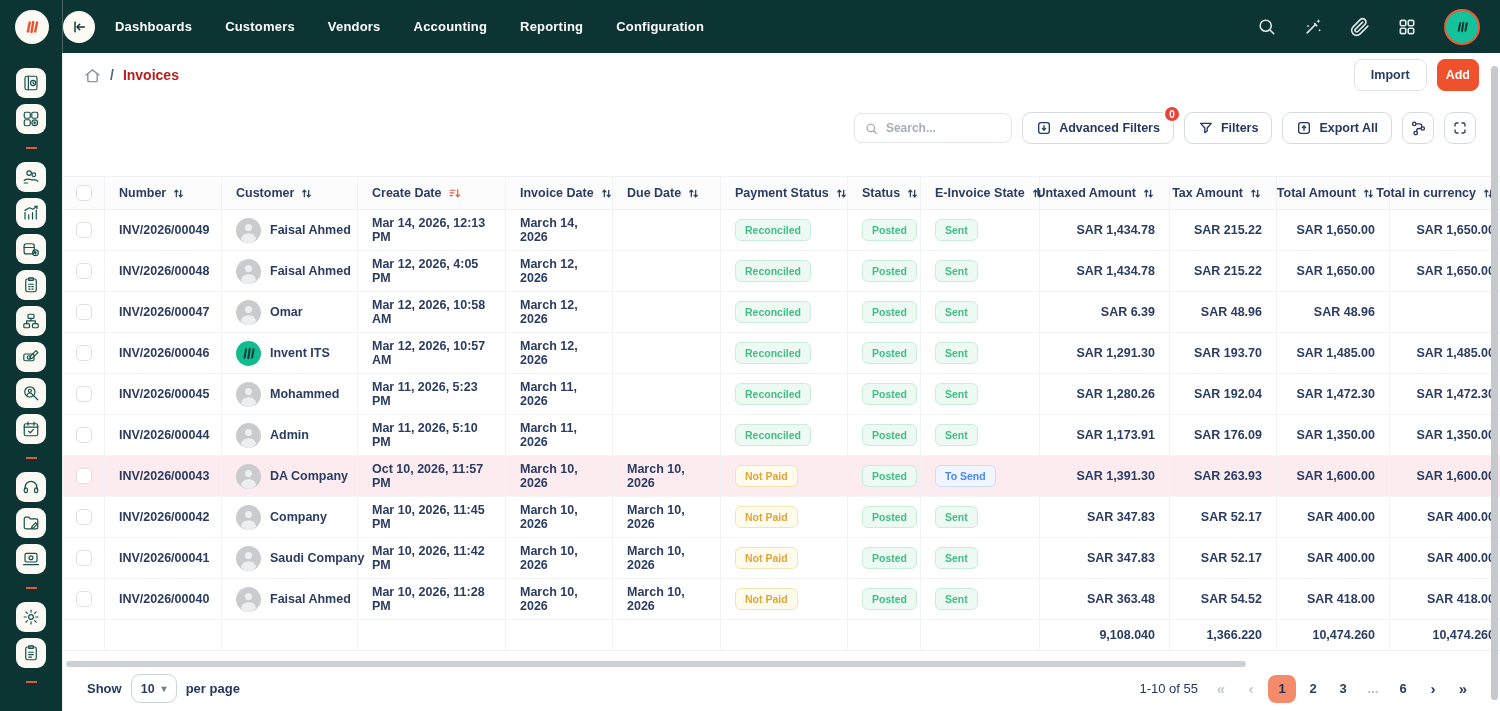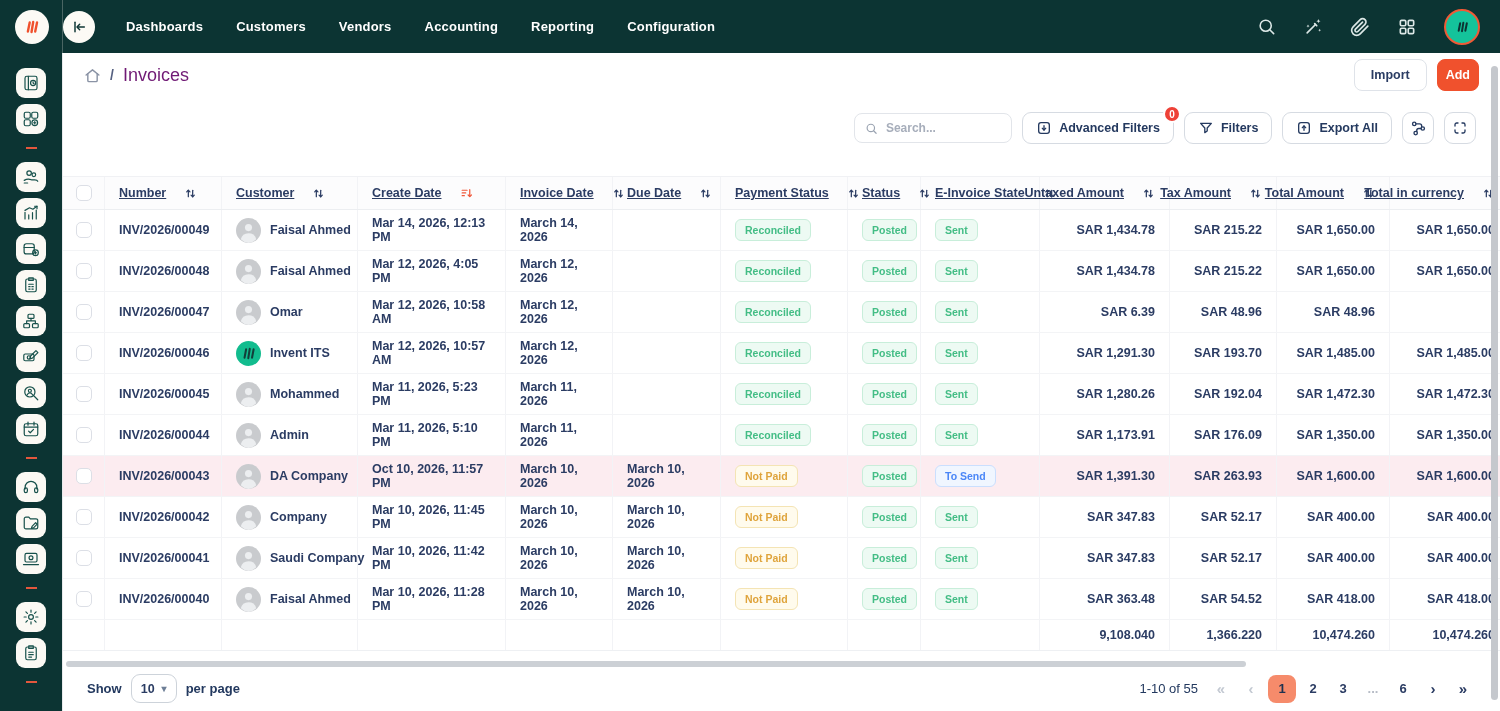--- a/index.html
+++ b/index.html
@@ -3,59 +3,59 @@
 <meta charset="utf-8">
 <style>
   * { margin:0; padding:0; box-sizing:border-box; font-family:"Liberation Sans",sans-serif; }
   html,body { width:1500px; height:711px; overflow:hidden; background:#fff; position:relative; }
 
   
   .navbar { position:absolute; top:0; left:0; right:0; height:53px; background:#0c3433; display:flex; align-items:center; z-index:30; }
   .nav-vline { position:absolute; left:62px; top:0; height:53px; width:1px; background:#4a6563; }
   .brand-circle { width:34px; height:34px; border-radius:50%; background:#fcfaf5; display:flex; align-items:center; justify-content:center; margin-left:15px; flex:0 0 auto; }
   .collapse-btn { width:32px; height:32px; border-radius:50%; background:#fcfaf5; display:flex; align-items:center; justify-content:center; color:#0c3433; margin-left:14px; z-index:2; cursor:pointer; border:none; }
-  .nav-items { display:flex; gap:33px; margin-left:31px; }
+  .nav-items { display:flex; gap:33px; margin-left:20px; }
   .nav-item { color:#ffffff; font-size:13px; font-weight:bold; letter-spacing:.2px; cursor:pointer; white-space:nowrap; }
   .nav-right { margin-left:auto; display:flex; align-items:center; gap:27px; margin-right:20px; color:#dce7e6; }
   .nav-right .nav-ic { cursor:pointer; display:flex; }
   .avatar-ring { width:36px; height:36px; border-radius:50%; border:2px solid #ef5a36; background:#14c39b; display:flex; align-items:center; justify-content:center; cursor:pointer; }
 
   
   .sidebar { position:absolute; top:53px; left:0; bottom:0; width:62px; background:#0c3433; display:flex; flex-direction:column; align-items:center; padding-top:15px; z-index:20; }
   .side-btn { width:30px; height:30px; background:#fbf9f4; border:none; border-radius:9px; display:flex; align-items:center; justify-content:center; color:#17514b; margin-bottom:6px; cursor:pointer; flex:0 0 auto; }
   .side-divider { width:11px; border-top:2px dashed #e4573d; margin:7px 0 13px; flex:0 0 auto; }
 
   
   .main { position:absolute; top:53px; left:62px; right:0; bottom:0; background:#ffffff; border-left:1px solid #e8eaec; overflow:hidden; }
 
   .breadcrumb-row { height:44px; display:flex; align-items:center; padding:0 21px; }
   .crumb-home { color:#8a93a5; display:flex; cursor:pointer; }
   .crumb-sep { color:#556080; margin:0 9px; font-weight:bold; font-size:14px; }
-  .crumb-page { color:#701a75; font-weight:normal; font-size:18px; }
+  .crumb-page { color:#b91c1c; font-weight:bold; font-size:14px; }
   .actions { margin-left:auto; display:flex; gap:10px; }
   .btn { border-radius:8px; font-weight:bold; font-size:12.5px; padding:8px 16px; border:1px solid #dfe3e9; background:#fff; color:#2a3c63; cursor:pointer; }
   .btn-add { background:#f0512d; border-color:#f0512d; color:#fff; padding:8px 8px; }
 
   .toolbar { display:flex; align-items:center; justify-content:flex-end; gap:10px; padding:14px 24px 0; height:48px; }
   .search-box { display:flex; align-items:center; gap:8px; width:158px; height:30px; border:1px solid #e2e5ea; border-radius:8px; padding:0 10px; color:#9aa3b1; background:#fff; }
   .search-box input { border:none; outline:none; width:100%; font-size:12px; font-weight:bold; color:#2a3c63; background:transparent; }
   .search-box input::placeholder { color:#a7aebb; font-weight:bold; }
   .tbtn { position:relative; display:flex; align-items:center; gap:7px; height:32px; padding:0 13px; border:1px solid #d6dbe2; border-radius:9px; background:#fff; color:#24395f; font-weight:bold; font-size:12.5px; cursor:pointer; white-space:nowrap; }
   .tbtn svg { flex:0 0 auto; }
   .count-badge { position:absolute; top:-8px; right:-8px; background:#ee4137; color:#fff; min-width:18px; height:18px; border-radius:50%; font-size:10px; font-weight:bold; display:flex; align-items:center; justify-content:center; border:2px solid #fff; }
   .icon-btn { width:32px; justify-content:center; padding:0; }
 
   
   .table-wrap { margin-top:31px; }
   .tgrid { display:grid; grid-template-columns:42px 117px 136px 148px 107px 108px 127px 73px 119px 130px 107px 113px 120px; width:1447px; align-items:stretch; }
   .thead { height:34px; border-top:1px solid #f0f1f4; border-bottom:1px solid #eceef1; background:#fcfcfd; }
   .cell { display:flex; align-items:center; padding:0 14px; border-right:1px solid #f2f3f6; font-size:12.5px; font-weight:bold; color:#2b3c63; min-width:0; }
   .cell.center { justify-content:center; padding:0; }
   .cell.right { justify-content:flex-end; white-space:nowrap; }
-  .th { gap:18px; white-space:nowrap; cursor:pointer;text-decoration:underline; }
+  .th { gap:6px; white-space:nowrap; cursor:pointer; }
   .trow { height:41px; border-bottom:1px solid #f3f4f6; background:#fff; cursor:pointer; }
   .trow.hl { background:#fcecf0; }
   .cbx { width:16px; height:16px; border:1.5px solid #dcdfe6; border-radius:5px; background:#fff; display:inline-block; cursor:pointer; }
   .cust { gap:9px; white-space:nowrap; }
   .pill { font-size:10.5px; font-weight:bold; padding:4px 9px; border-radius:6px; border:1px solid; white-space:nowrap; }
   .v-green  { color:#43bd85; background:#edfaf3; border-color:#c8eeda; }
   .v-yellow { color:#dfa43c; background:#fffbed; border-color:#f4e4b4; }
   .v-blue   { color:#4a86f7; background:#f0f6ff; border-color:#cadffe; }
   .totals-row { height:31px; border-bottom:1px solid #eef0f3; background:#fff; }
 

